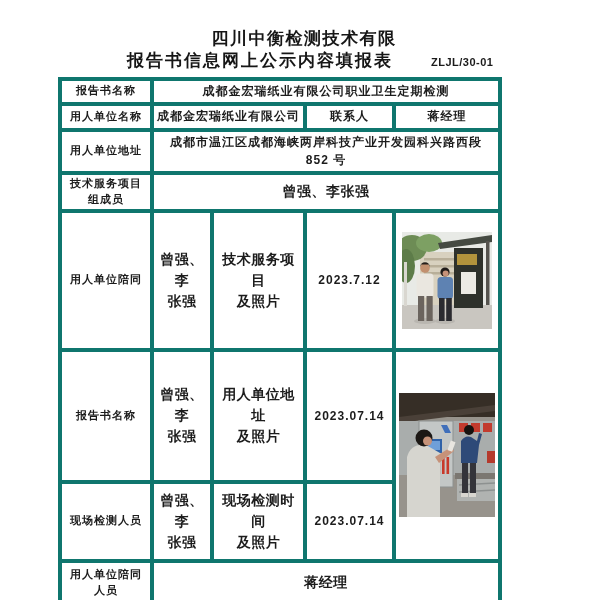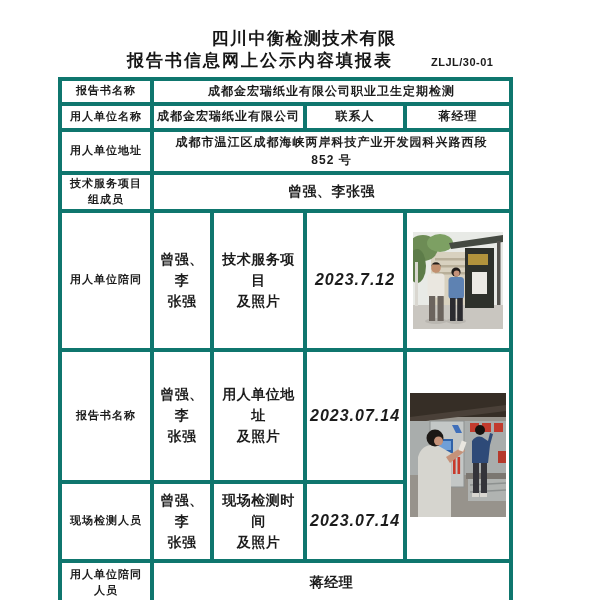--- a/index.html
+++ b/index.html
@@ -34,21 +34,21 @@
     border:4px solid #0f766e;
     text-align:center;vertical-align:middle;
     padding:1px 3px;
     white-space:pre-line;
     color:#1c1c1c;
     overflow:hidden;
   }
   td.lbl{font-size:11px;font-weight:bold;letter-spacing:1px;color:#2a2a2a;line-height:1.45;}
   td.big{font-size:12px;font-weight:bold;letter-spacing:1px;color:#0f0f0f;line-height:1.55;}
   td.sm{font-size:14px;font-weight:bold;letter-spacing:0.5px;color:#242424;line-height:1.5;}
-  td.num{font-size:16px;font-weight:bold;letter-spacing:1px;color:#111;font-style:italic;}
+  td.num{font-size:12px;font-weight:bold;letter-spacing:1px;color:#111;}
   td.photo-cell{padding:0;}
   .photo-wrap{display:flex;align-items:center;justify-content:center;width:100%;height:100%;}
   .photo-frame{display:block;}
 </style>
 </head>
 <body>
 
 <div class="page">
 
   <div class="title1">四川中衡检测技术有限</div>

